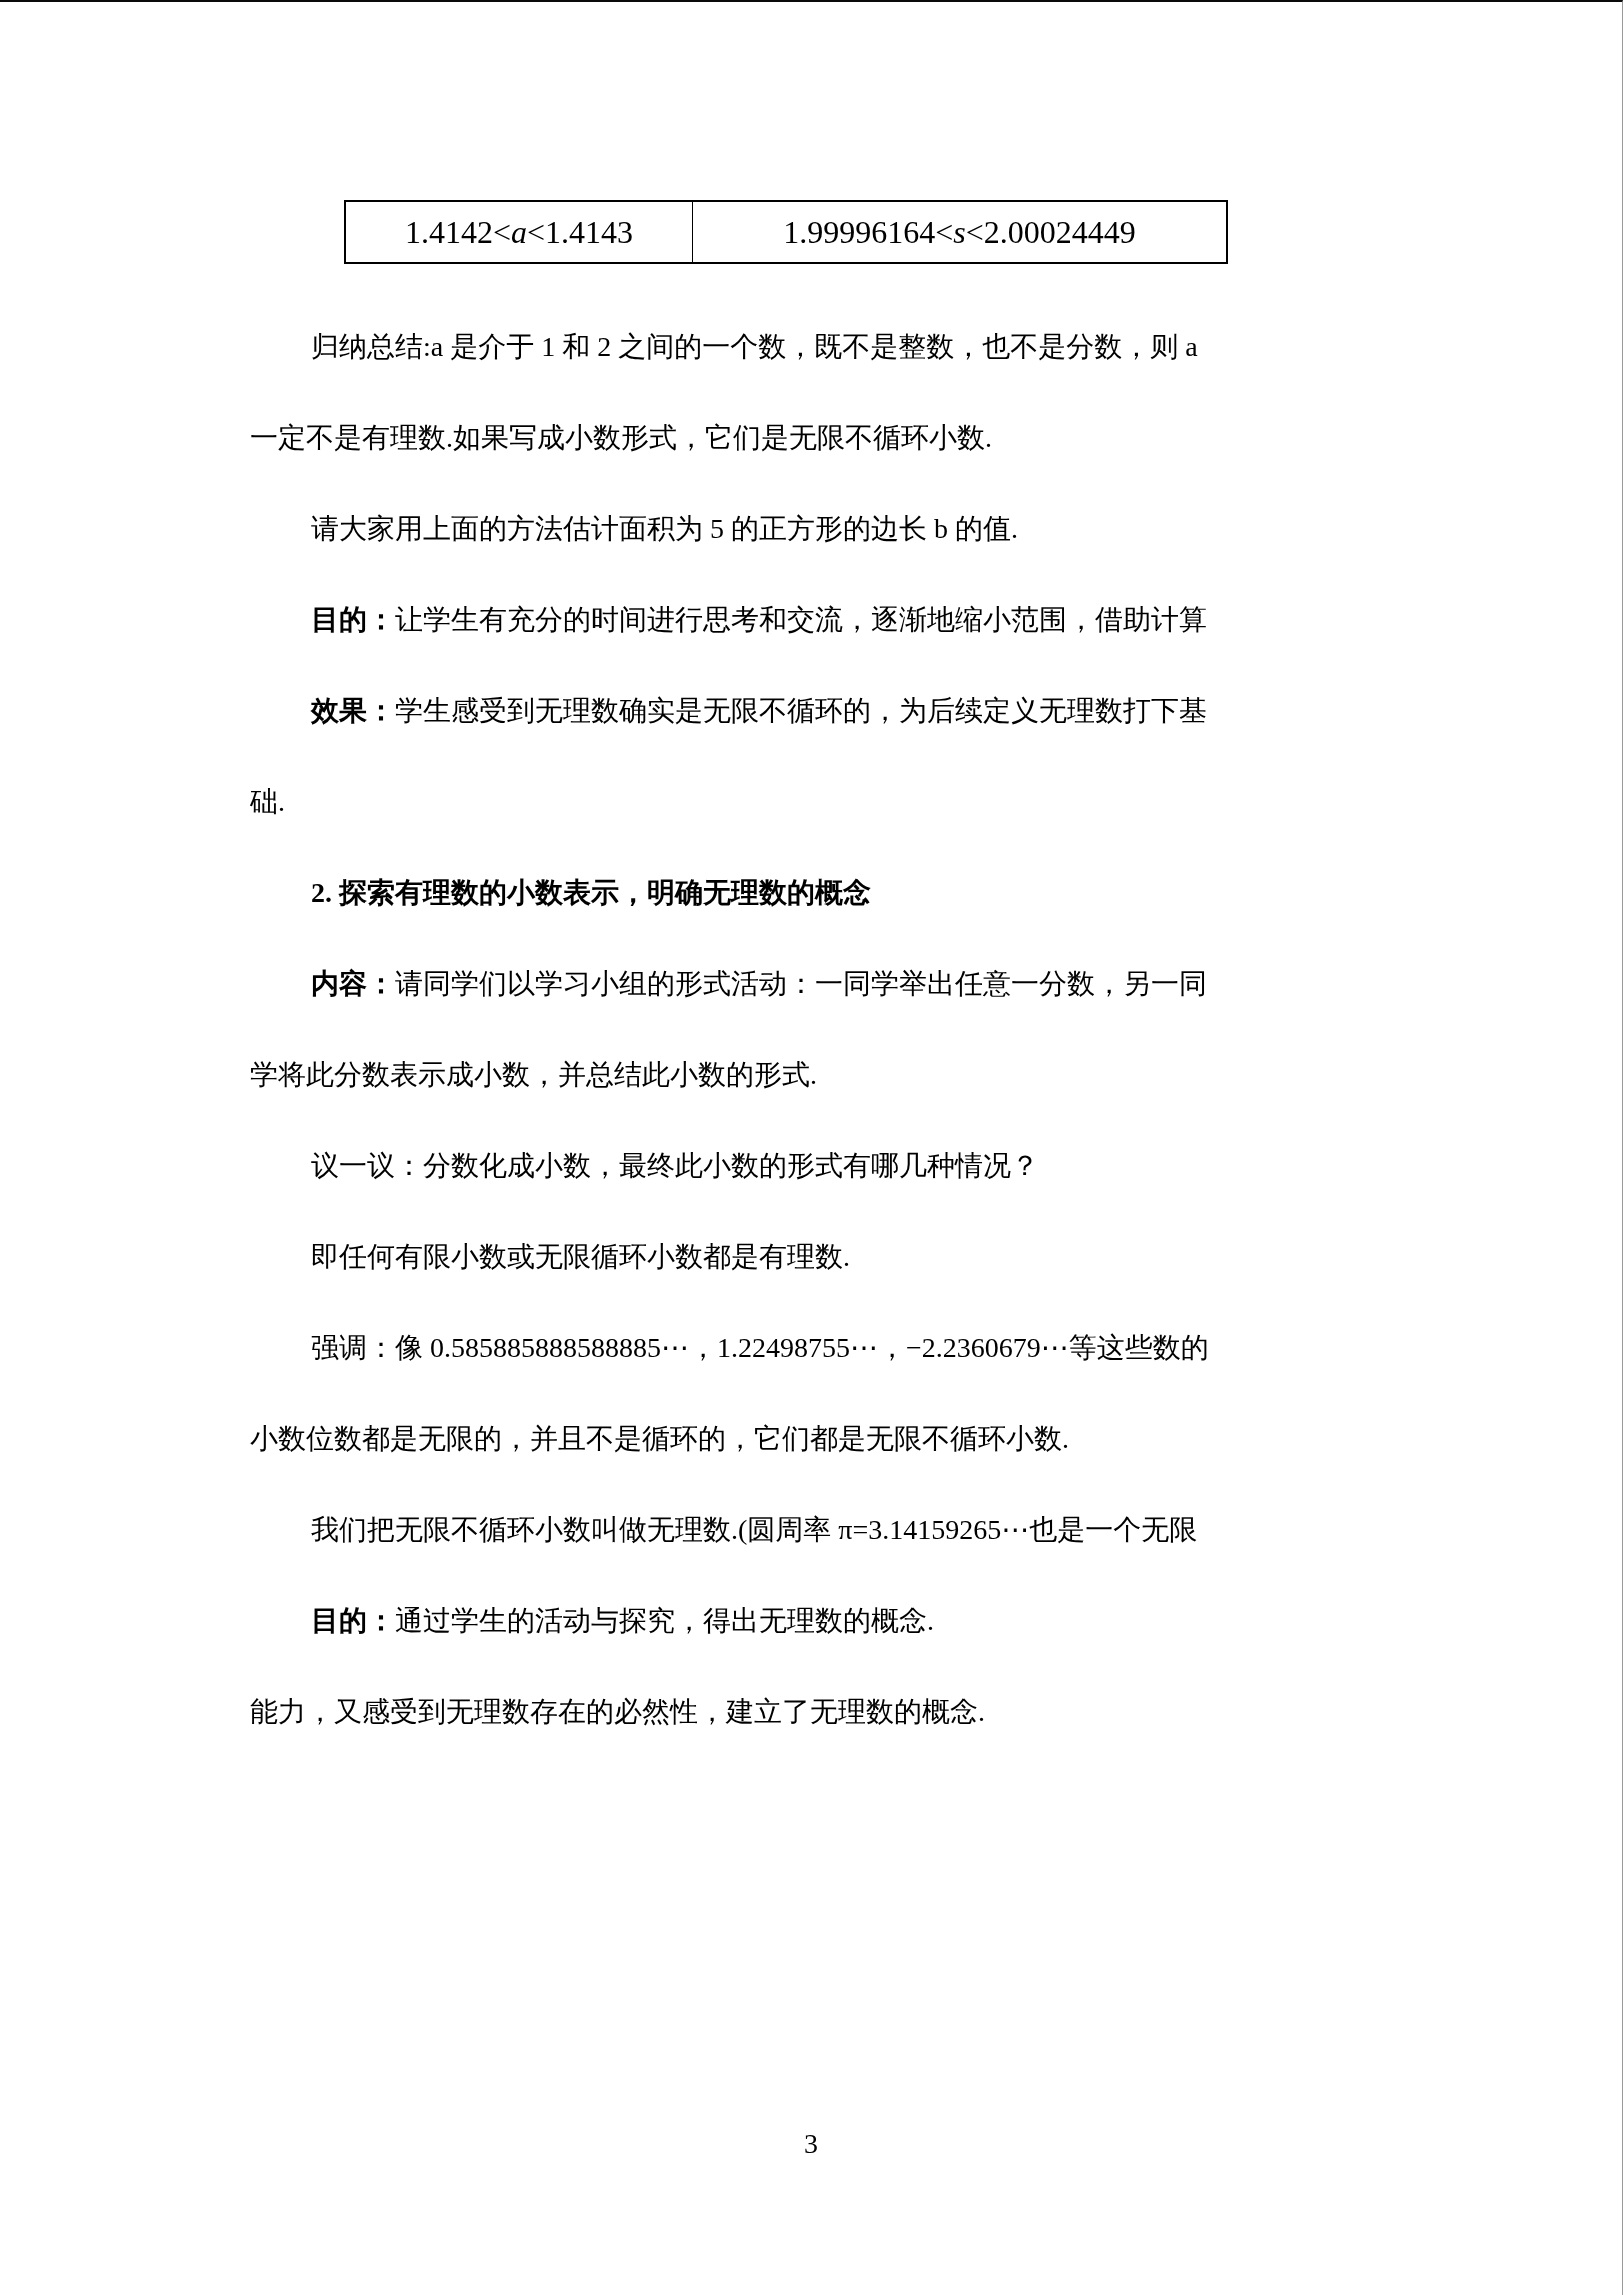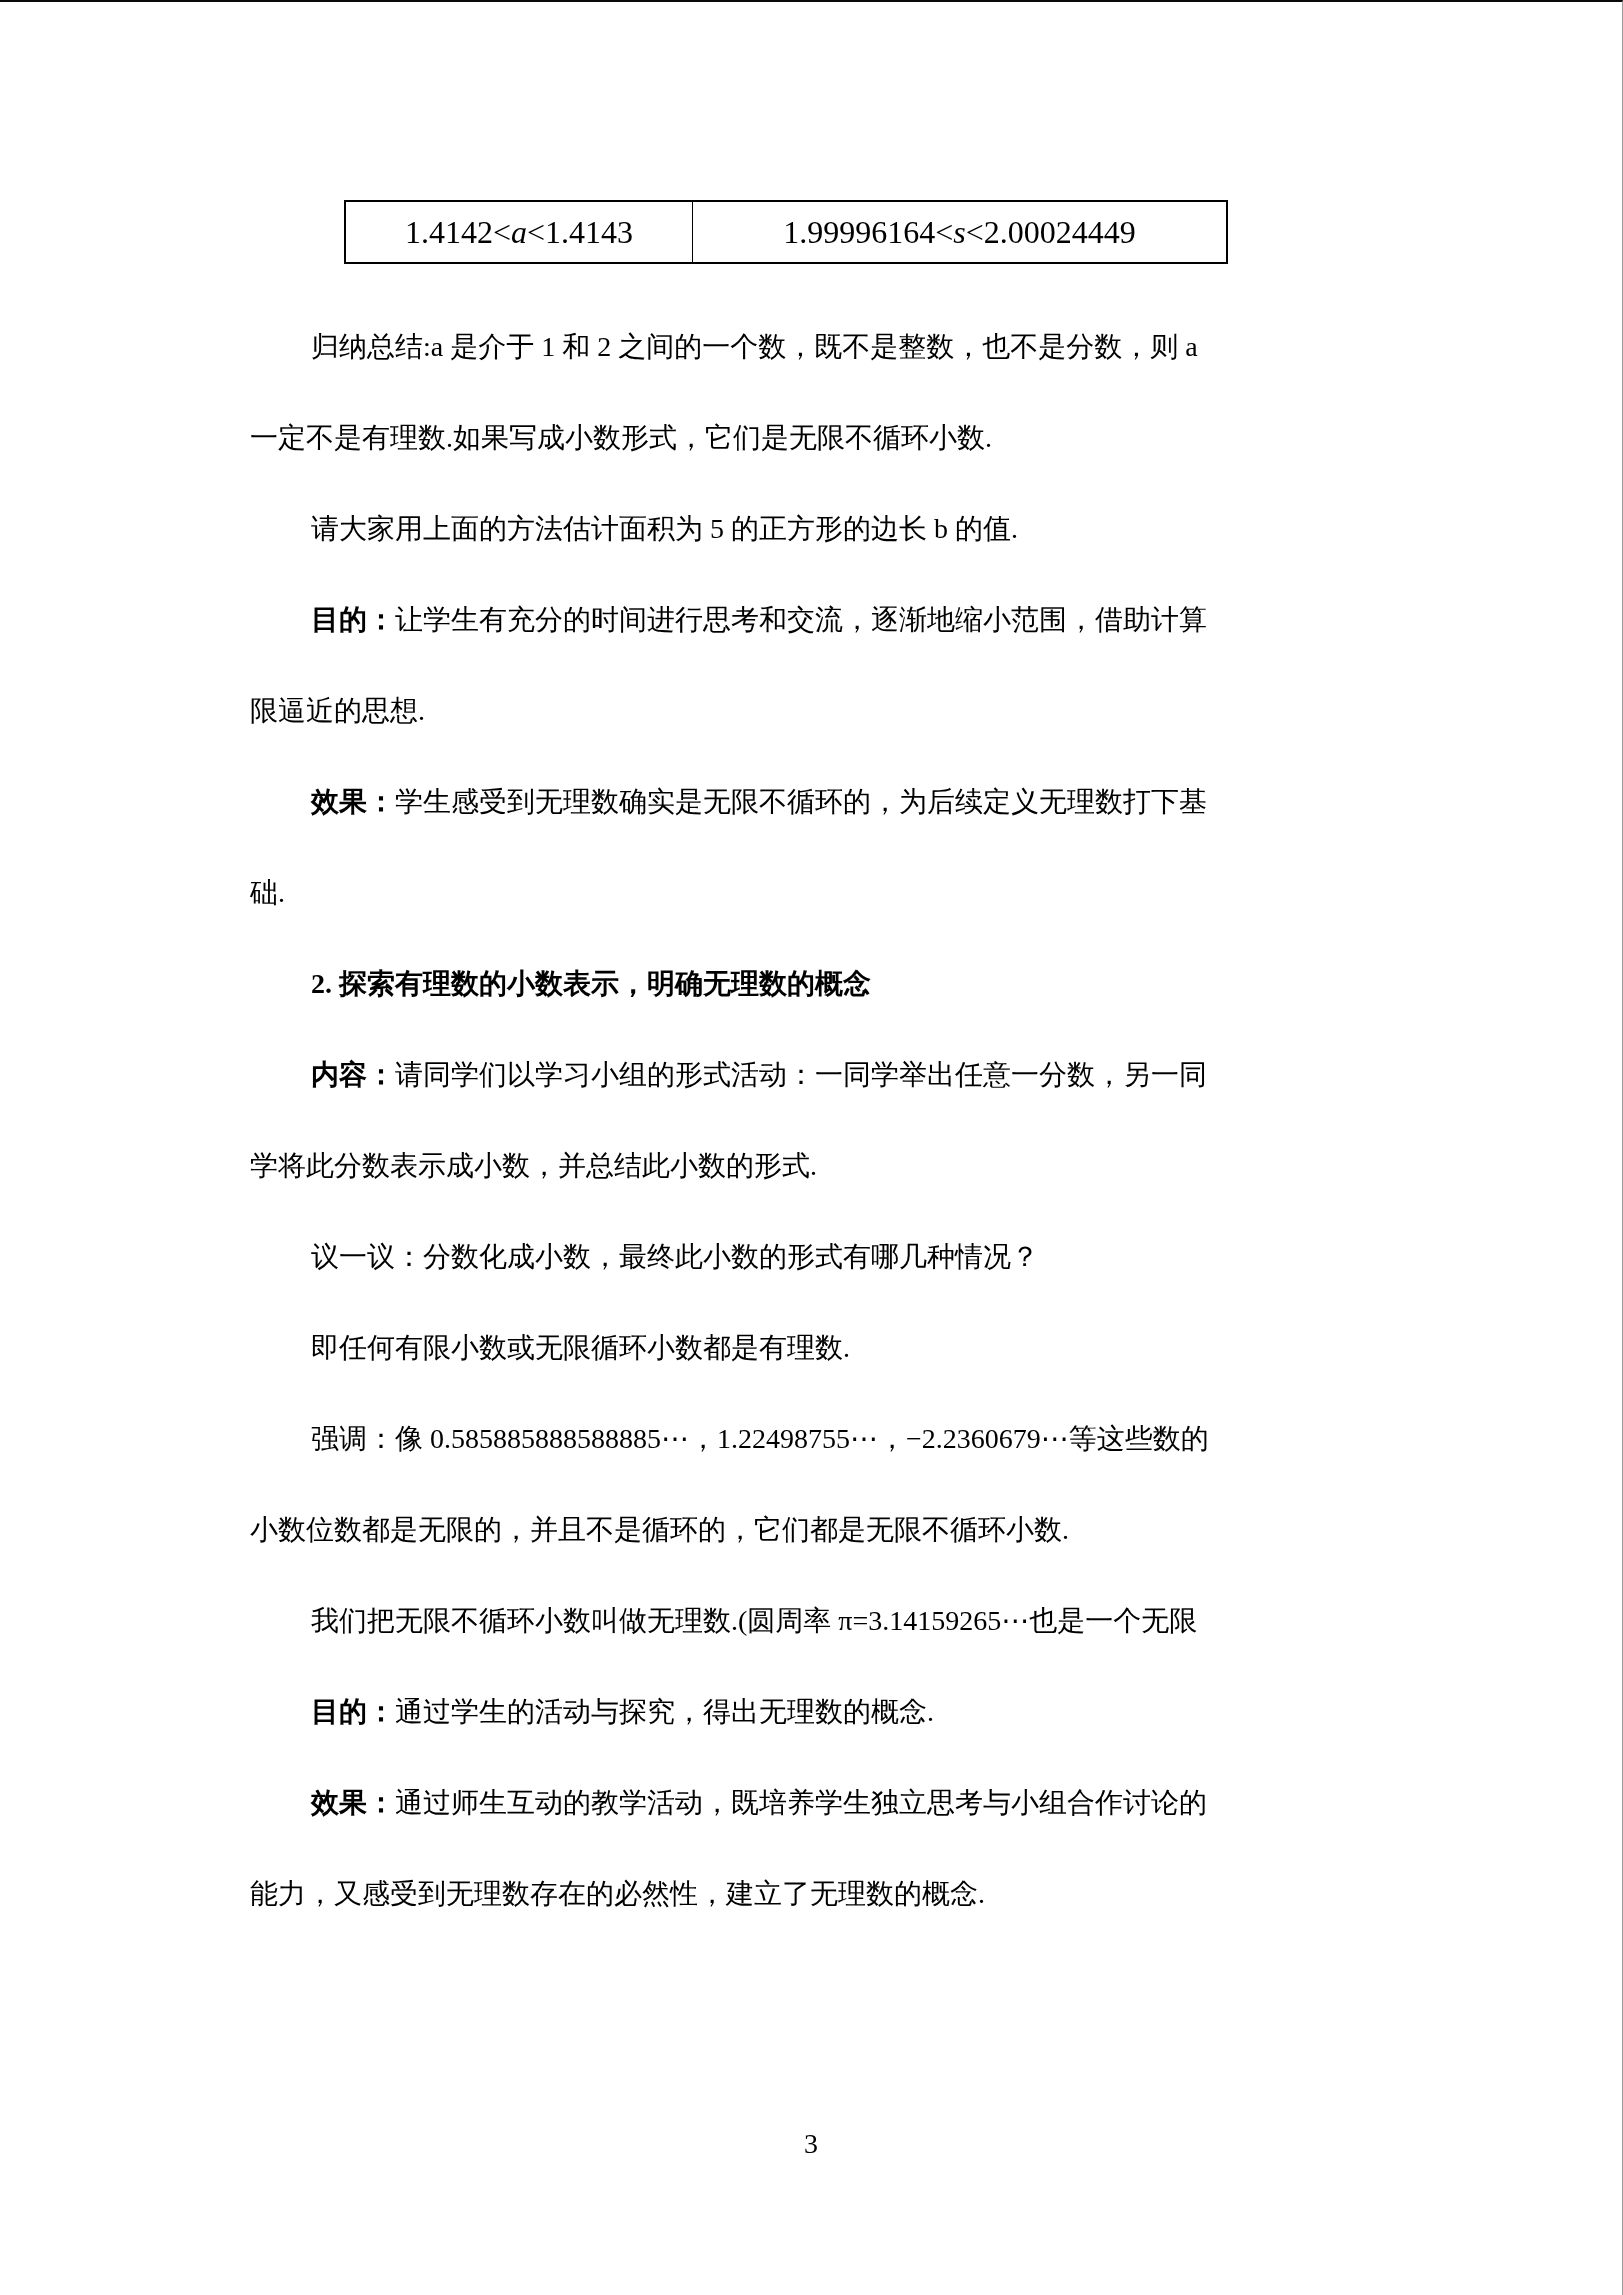--- a/index.html
+++ b/index.html
@@ -73,33 +73,31 @@
         <span class="var">s</span>
         <span>&lt;2.00024449</span>
     </div>
   </div>
 
   <div class="text-col">
     <p class="line indent"><span class="lbl"></span><span>归纳总结:a 是介于 1 和 2 之间的一个数，既不是整数，也不是分数，则 a</span></p>
     <p class="line"><span class="lbl"></span><span>一定不是有理数.如果写成小数形式，它们是无限不循环小数.</span></p>
     <p class="line indent"><span class="lbl"></span><span>请大家用上面的方法估计面积为 5 的正方形的边长 b 的值.</span></p>
     <p class="line indent"><span class="lbl">目的：</span><span>让学生有充分的时间进行思考和交流，逐渐地缩小范围，借助计算</span></p>
-    <p class="line"><span class="lbl"></span><span>限逼近的思想.</span></p>
     <p class="line indent"><span class="lbl">效果：</span><span>学生感受到无理数确实是无限不循环的，为后续定义无理数打下基</span></p>
     <p class="line"><span class="lbl"></span><span>础.</span></p>
     <p class="line indent"><span class="lbl">2. 探索有理数的小数表示，明确无理数的概念</span><span></span></p>
     <p class="line indent"><span class="lbl">内容：</span><span>请同学们以学习小组的形式活动：一同学举出任意一分数，另一同</span></p>
     <p class="line"><span class="lbl"></span><span>学将此分数表示成小数，并总结此小数的形式.</span></p>
     <p class="line indent"><span class="lbl"></span><span>议一议：分数化成小数，最终此小数的形式有哪几种情况？</span></p>
     <p class="line indent"><span class="lbl"></span><span>即任何有限小数或无限循环小数都是有理数.</span></p>
     <p class="line indent"><span class="lbl"></span><span>强调：像 0.585885888588885⋯，1.22498755⋯，−2.2360679⋯等这些数的</span></p>
     <p class="line"><span class="lbl"></span><span>小数位数都是无限的，并且不是循环的，它们都是无限不循环小数.</span></p>
     <p class="line indent"><span class="lbl"></span><span>我们把无限不循环小数叫做无理数.(圆周率 π=3.14159265⋯也是一个无限</span></p>
     <p class="line indent"><span class="lbl">目的：</span><span>通过学生的活动与探究，得出无理数的概念.</span></p>
-    <p class="line indent"><span class="lbl">效果：</span><span>通过师生互动的教学活动，既培养学生独立思考与小组合作讨论的</span></p>
     <p class="line"><span class="lbl"></span><span>能力，又感受到无理数存在的必然性，建立了无理数的概念.</span></p>
 
   </div>
 
   <div class="page-number">3</div>
 
 </div>
 
 
 </body></html>

